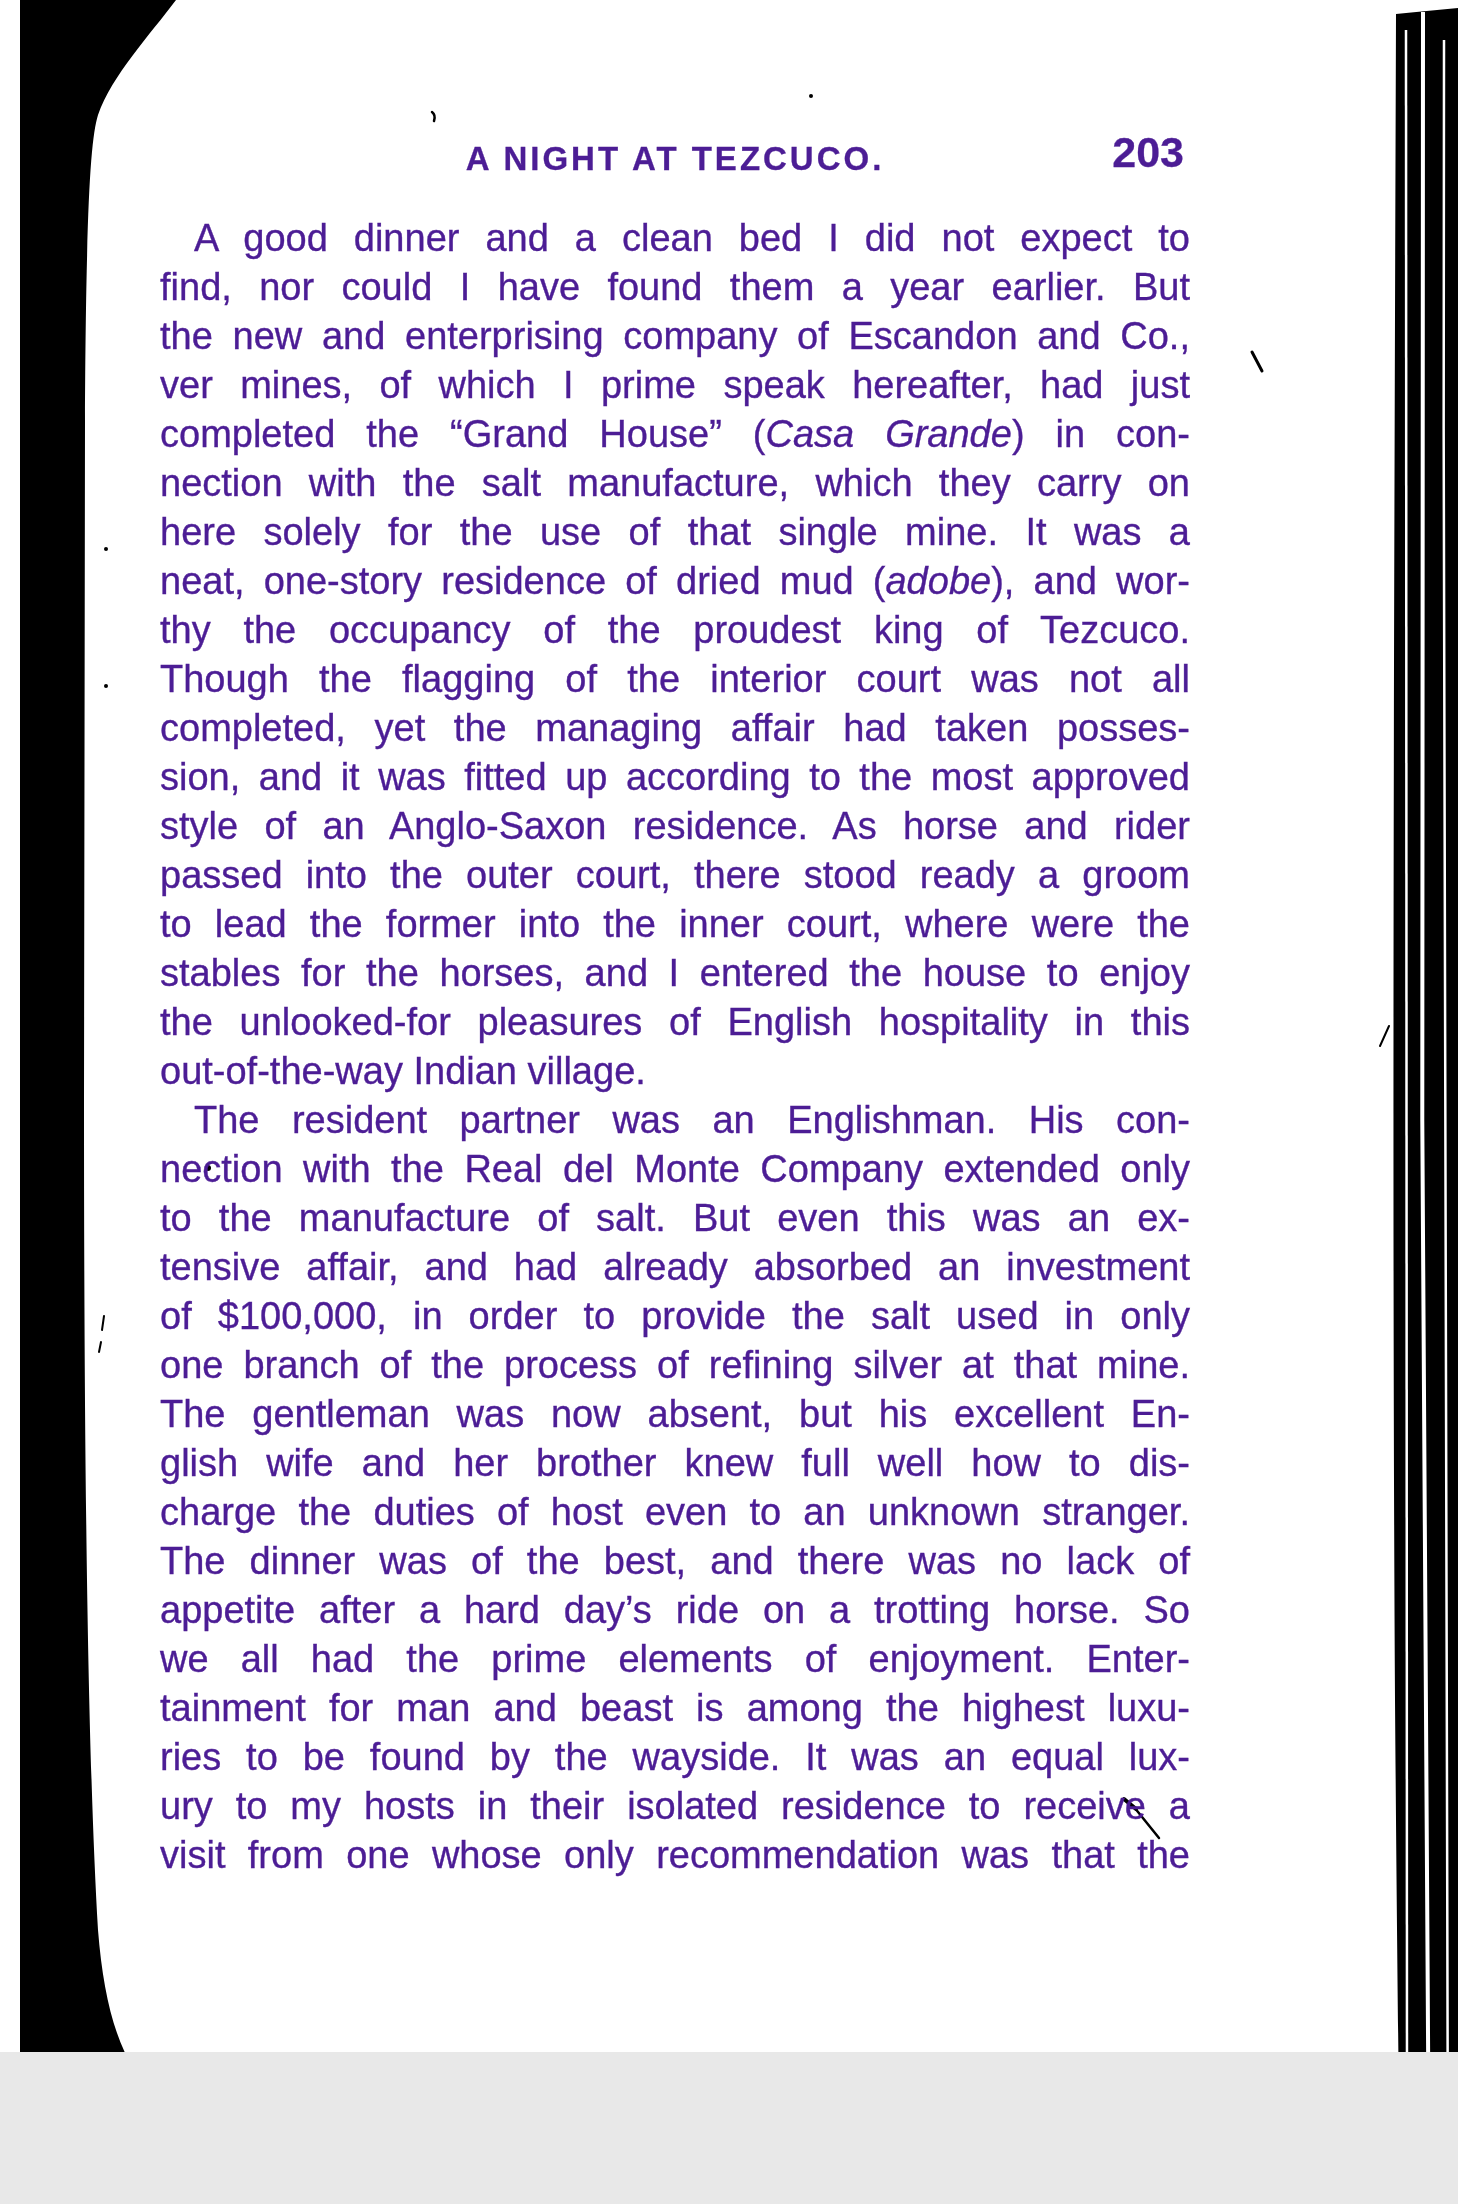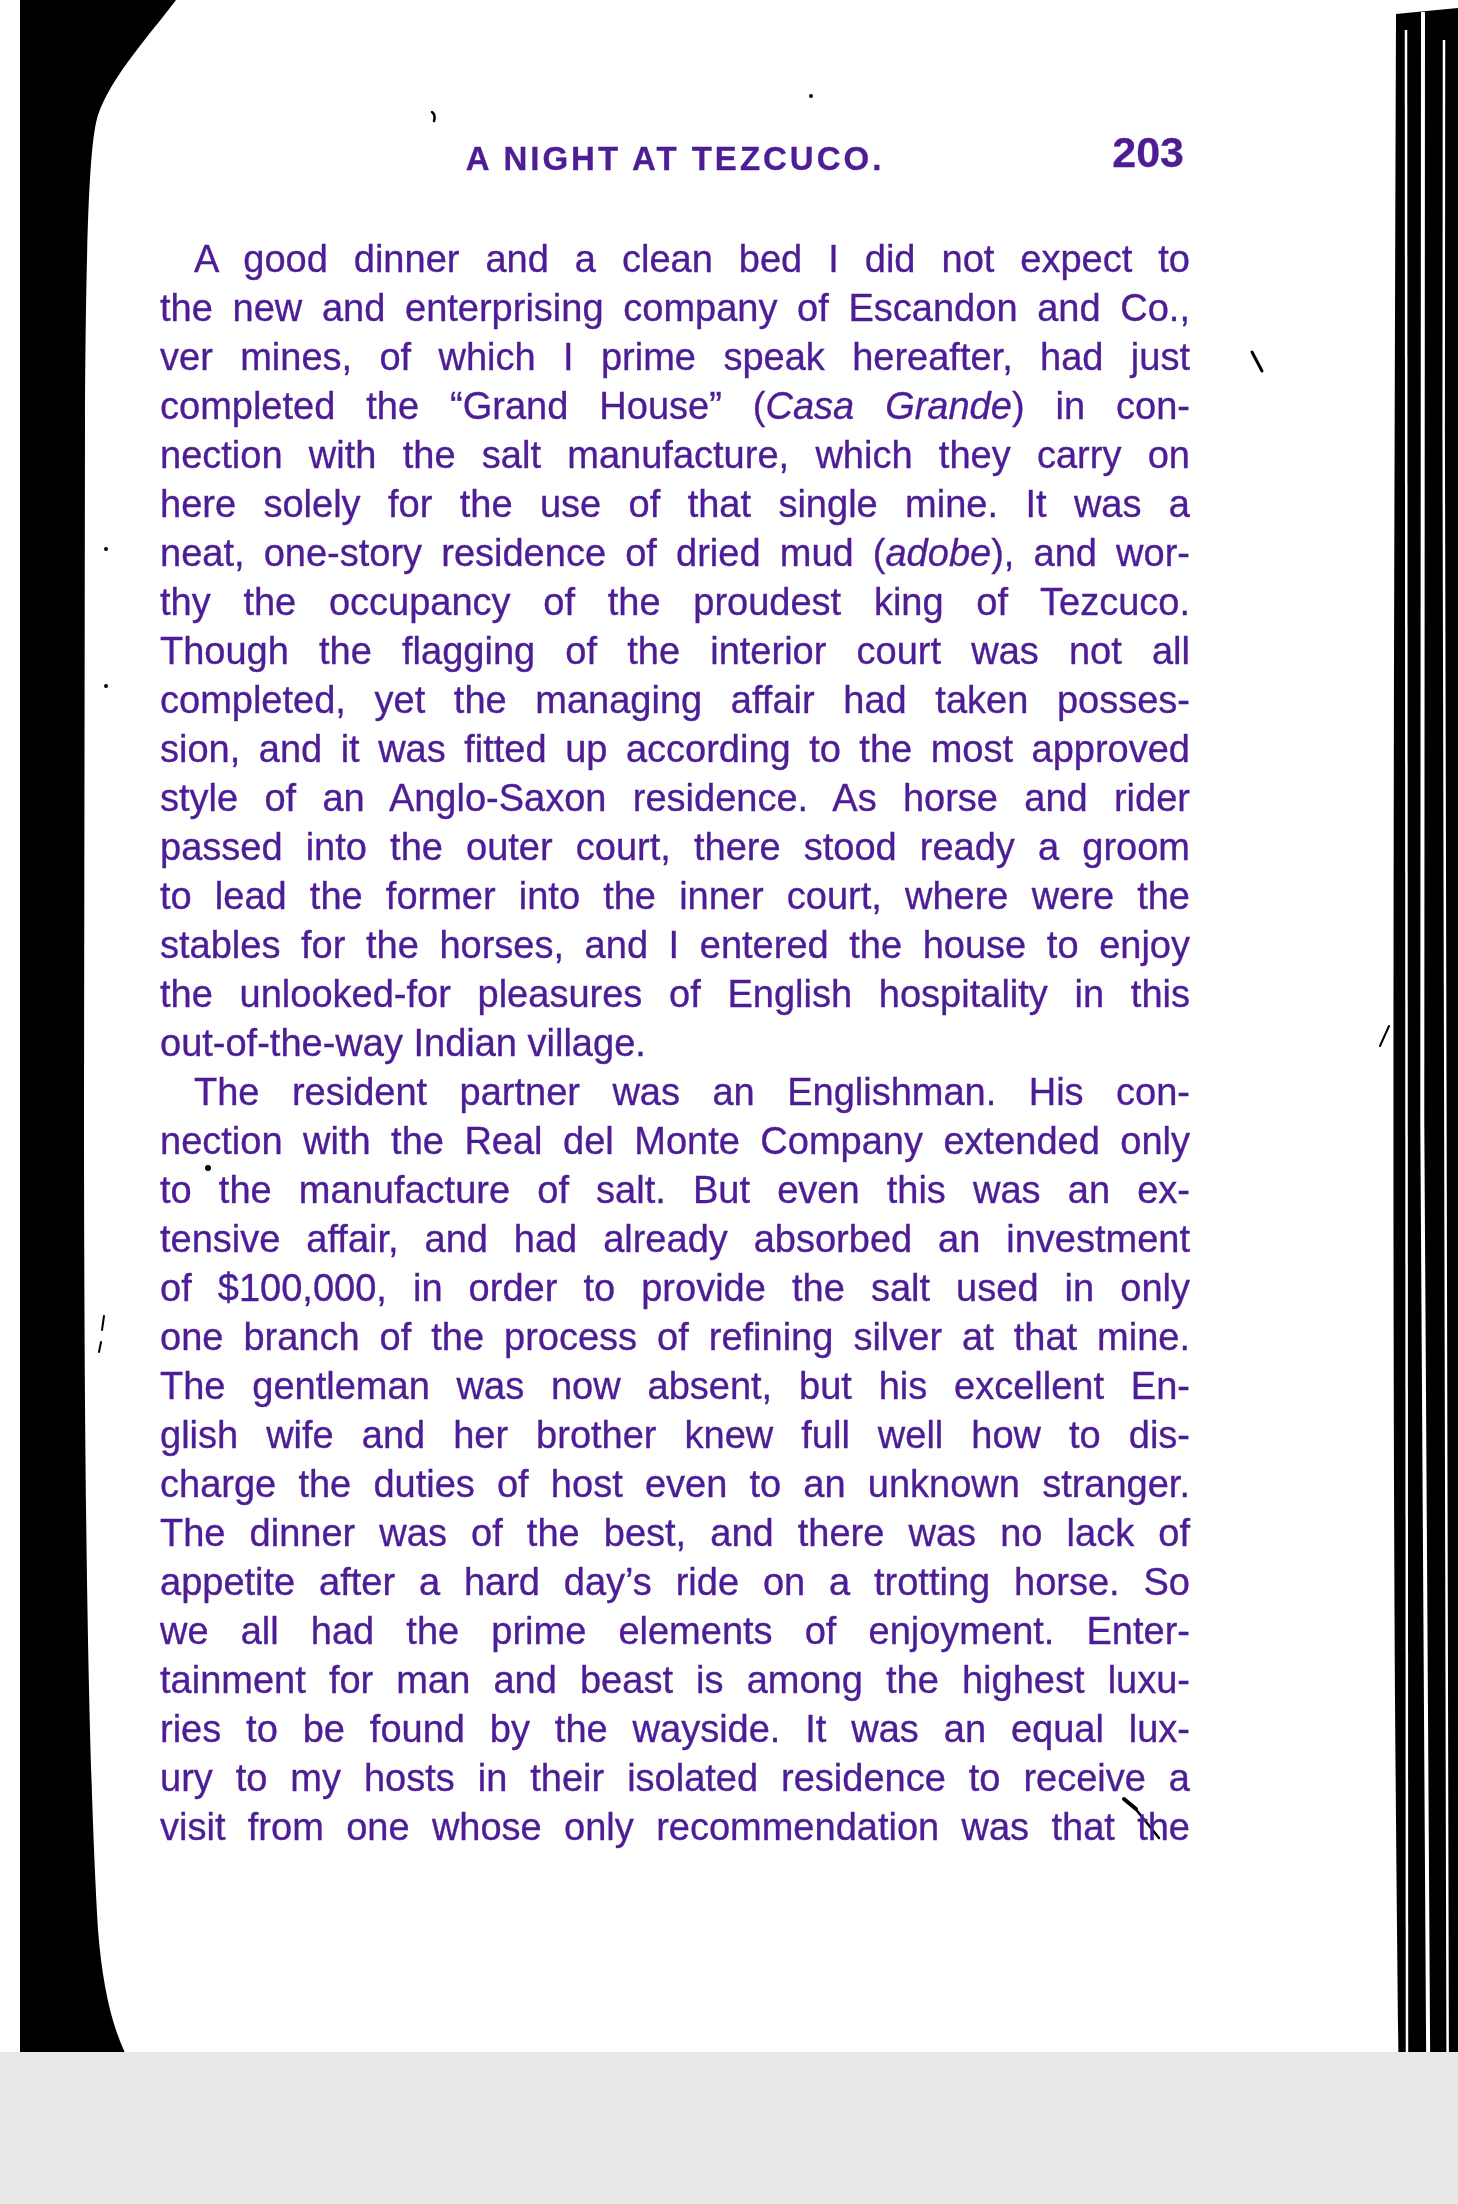--- a/index.html
+++ b/index.html
@@ -38,21 +38,20 @@
     right: 6px; top: 0;
     font-size: 43px;
     font-weight: bold;
     text-align: right;
     -webkit-text-stroke: 0.3px currentColor;
   }
   .body-text {
     position: absolute;
     left: 160px; top: 214px;
     width: 1030px;
-    margin-top: 21px;
   }
   .line {
     height: 49px;
     line-height: 49px;
     font-size: 38px;
     text-align: justify;
     text-align-last: justify;
     -webkit-text-stroke: 0.35px currentColor;
     white-space: normal;
     overflow: visible;
@@ -105,20 +104,21 @@
     </g>
   </svg>
 
   <div class="header-row">
     <span class="running-title">A NIGHT AT TEZCUCO.</span>
     <span class="page-number">203</span>
   </div>
 
   <div class="body-text" id="body-text">
       <div class="line indent">A good dinner and a clean bed I did not expect to</div>
+      <div class="line">find, nor could I have found them a year earlier.  But</div>
       <div class="line">the new and enterprising company of Escandon and Co.,</div>
       <div class="line">ver mines, of which I prime speak hereafter, had just</div>
       <div class="line">completed the “Grand House” (<i>Casa Grande</i>) in con-</div>
       <div class="line">nection with the salt manufacture, which they carry on</div>
       <div class="line">here solely for the use of that single mine.  It was a</div>
       <div class="line">neat, one-story residence of dried mud (<i>adobe</i>), and wor-</div>
       <div class="line">thy the occupancy of the proudest king of Tezcuco.</div>
       <div class="line">Though the flagging of the interior court was not all</div>
       <div class="line">completed, yet the managing affair had taken posses-</div>
       <div class="line">sion, and it was fitted up according to the most approved</div>

